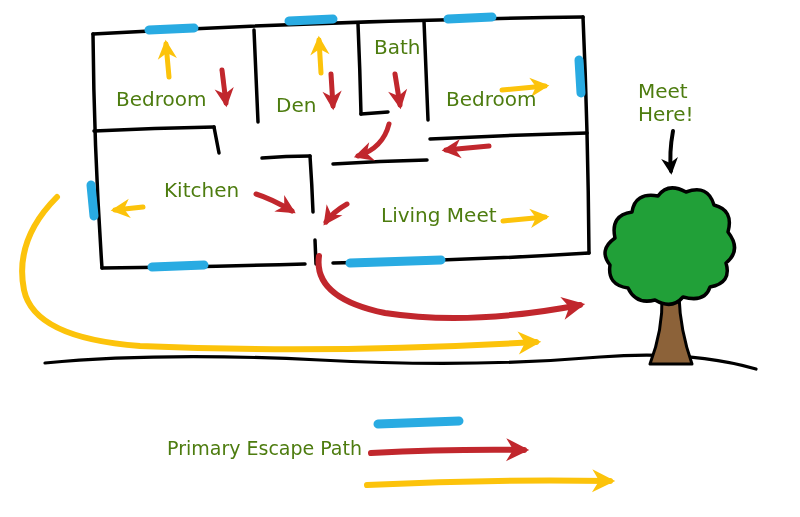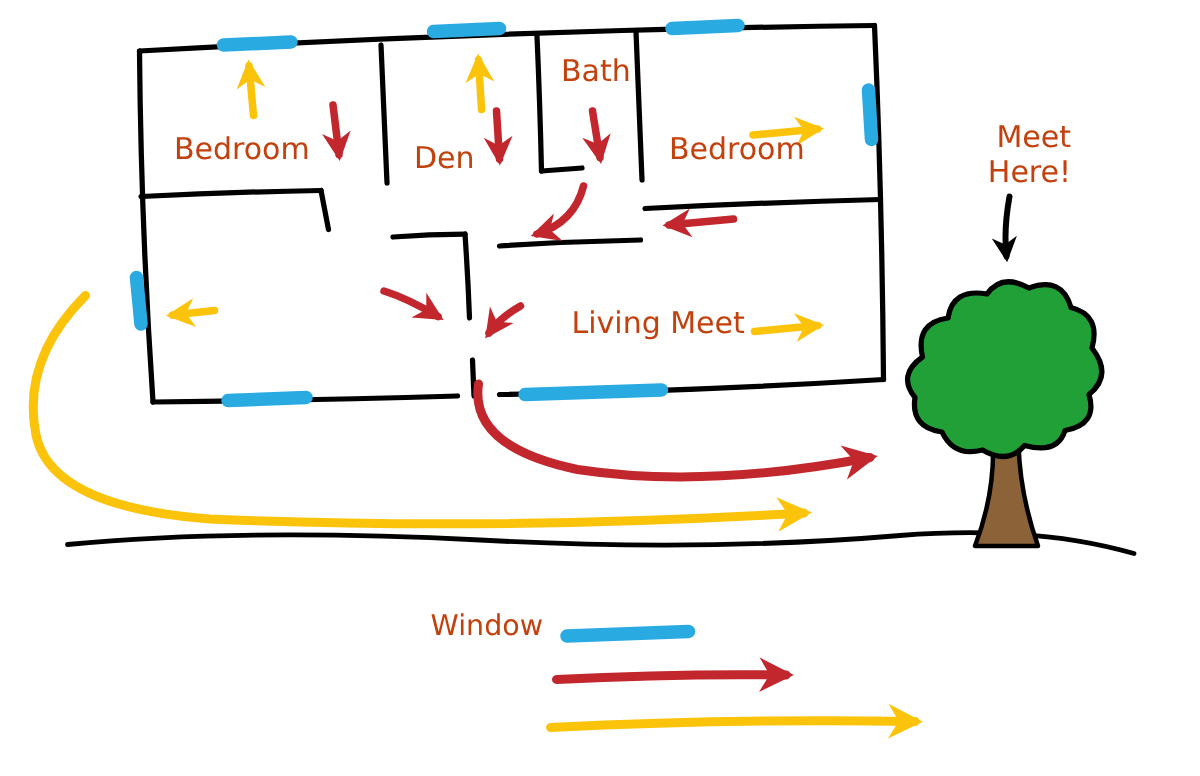--- a/index.html
+++ b/index.html
@@ -1,20 +1,20 @@
 <!DOCTYPE html>
 <html><head>
 <meta charset="utf-8">
 <style>
   html,body{margin:0;padding:0;background:#ffffff;}
   #stage{position:relative;width:800px;height:517px;background:#ffffff;overflow:hidden;
          font-family:"DejaVu Sans",sans-serif;}
   #plan-svg{position:absolute;left:0;top:0;}
-  .lbl{position:absolute;color:#c2410c;font-size:20px;line-height:1.15;white-space:nowrap;z-index:2;}
-  .lbl-center{text-align:right;white-space:normal;}
+  .lbl{position:absolute;color:#4d7c0f;font-size:20px;line-height:1.15;white-space:nowrap;z-index:2;}
+  .lbl-center{text-align:left;white-space:normal;}
   .lbl-right{text-align:right;white-space:nowrap;}
 </style>
 </head>
 <body>
 
 <div id="stage">
 
   <svg id="plan-svg" width="800" height="517" viewBox="0 0 800 517">
     <defs>
       <marker id="mk-red" viewBox="0 0 12 12" refX="9" refY="6" markerWidth="4.2" markerHeight="4.2" orient="auto">
@@ -90,19 +90,20 @@
       <path d="M 367,485 Q 490,479 610,481" stroke-width="6" marker-end="url(#mk-yellow)"></path>
     </g>
 
     <path d="M 673,131 Q 669,153 671,171" fill="none" stroke="#000" stroke-width="4" stroke-linecap="round" marker-end="url(#mk-black)"></path>
   </svg>
 
   <div class="lbl" style="left:116px;top:88px;">Bedroom</div>
   <div class="lbl" style="left:276px;top:62px;margin-top:32px;">Den</div>
   <div class="lbl" style="left:374px;top:36px;">Bath</div>
   <div class="lbl" style="left:446px;top:88px;">Bedroom</div>
+  <div class="lbl" style="left:164px;top:179px;">Kitchen</div>
   <div class="lbl" style="left:381px;top:204px;">Living Meet</div>
 
   <div class="lbl lbl-center" style="left:638px;top:80px;width:76px;">Meet Here!</div>
 
-  <div class="lbl lbl-right" style="right:438px;top:407px;width:200px;font-size:19px;">Window</div>
+  <div class="lbl lbl-right" style="right:438px;top:438px;width:230px;font-size:19px;">Primary Escape Path</div>
 
 </div>
 
 </body></html>

